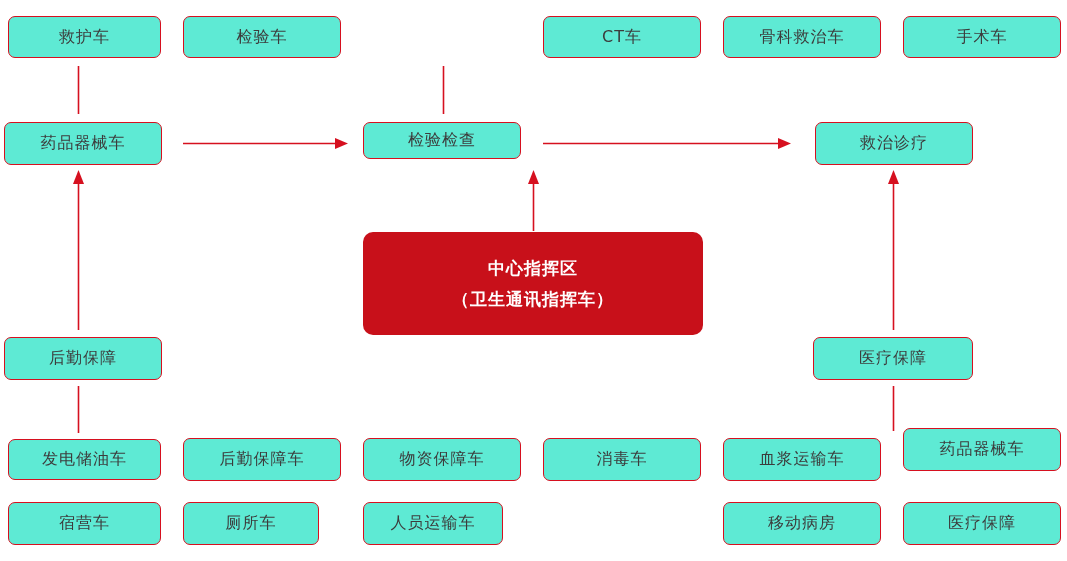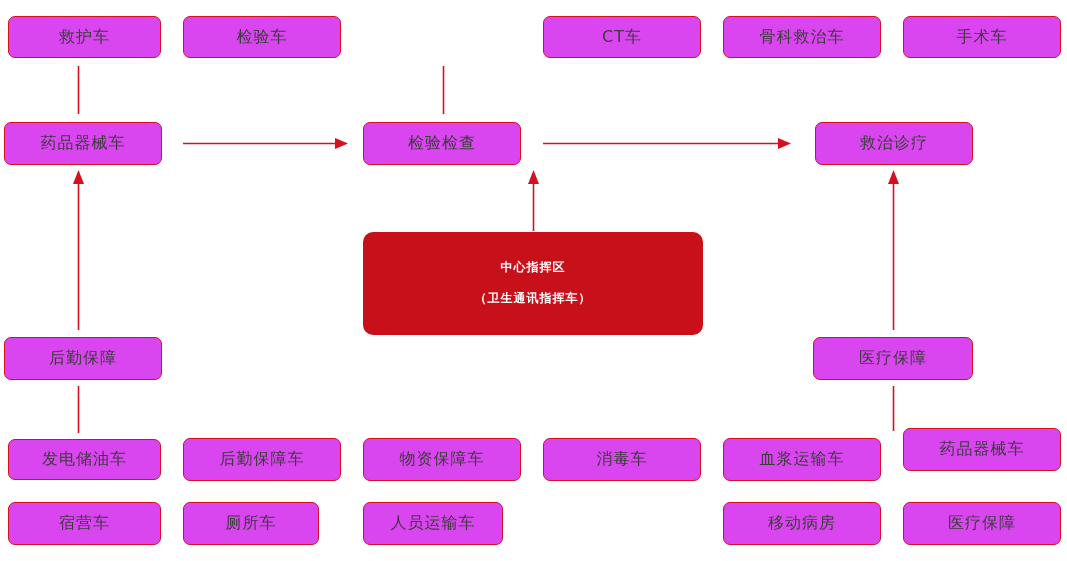--- a/index.html
+++ b/index.html
@@ -13,45 +13,44 @@
     width:1067px;height:561px;
     background:#ffffff;
     font-family:"DejaVu Sans","Liberation Sans",sans-serif;
     overflow:hidden;
   }
   .node{
     position:absolute;
     box-sizing:border-box;
     border:1.6px solid var(--red);
     border-radius:7px;
-    background:#d946ef;
+    background:#5eead4;
     color:var(--text);
     font-size:16px;
     display:flex;
     align-items:center;
     justify-content:center;
     text-align:right;
     letter-spacing:1px;
   }
   .center-node{
     position:absolute;
     box-sizing:border-box;
     background:var(--fill-red);
     border-radius:10px;
     color:#ffffff;
-    font-size:12px;
+    font-size:17px;
     font-weight:bold;
     display:flex;
     flex-direction:column;
     align-items:center;
     justify-content:center;
     text-align:center;
     line-height:31px;
     letter-spacing:1px;
-    font-family:Liberation Mono, monospace;
   }
   svg.connectors{
     position:absolute;
     left:0;top:0;
     width:1067px;height:561px;
     pointer-events:none;
   }
   svg.connectors line{stroke:var(--red);stroke-width:1.6;}
   svg.connectors polygon{fill:var(--red);}
 </style>
@@ -86,21 +85,21 @@
     <line x1="893.5" y1="386" x2="893.5" y2="431"></line>
   </svg>
 
   <div class="node" style="left:8px;top:16px;width:153px;height:42px">救护车</div>
   <div class="node" style="left:183px;top:16px;width:158px;height:42px">检验车</div>
   <div class="node" style="left:543px;top:16px;width:158px;height:42px">CT车</div>
   <div class="node" style="left:723px;top:16px;width:158px;height:42px">骨科救治车</div>
   <div class="node" style="left:903px;top:16px;width:158px;height:42px">手术车</div>
 
   <div class="node" style="left:4px;top:122px;width:158px;height:43px">药品器械车</div>
-  <div class="node" style="left:363px;top:122px;width:158px;height:43px">检验检查</div>
+  <div class="node" style="left:363px;top:122px;width:158px;height:37px">检验检查</div>
   <div class="node" style="left:815px;top:122px;width:158px;height:43px">救治诊疗</div>
 
   <div class="center-node" style="left:363px;top:232px;width:340px;height:103px">
     <span>中心指挥区</span>
     <span>（卫生通讯指挥车）</span>
   </div>
 
   <div class="node" style="left:4px;top:337px;width:158px;height:43px">后勤保障</div>
   <div class="node" style="left:813px;top:337px;width:160px;height:43px">医疗保障</div>
 

